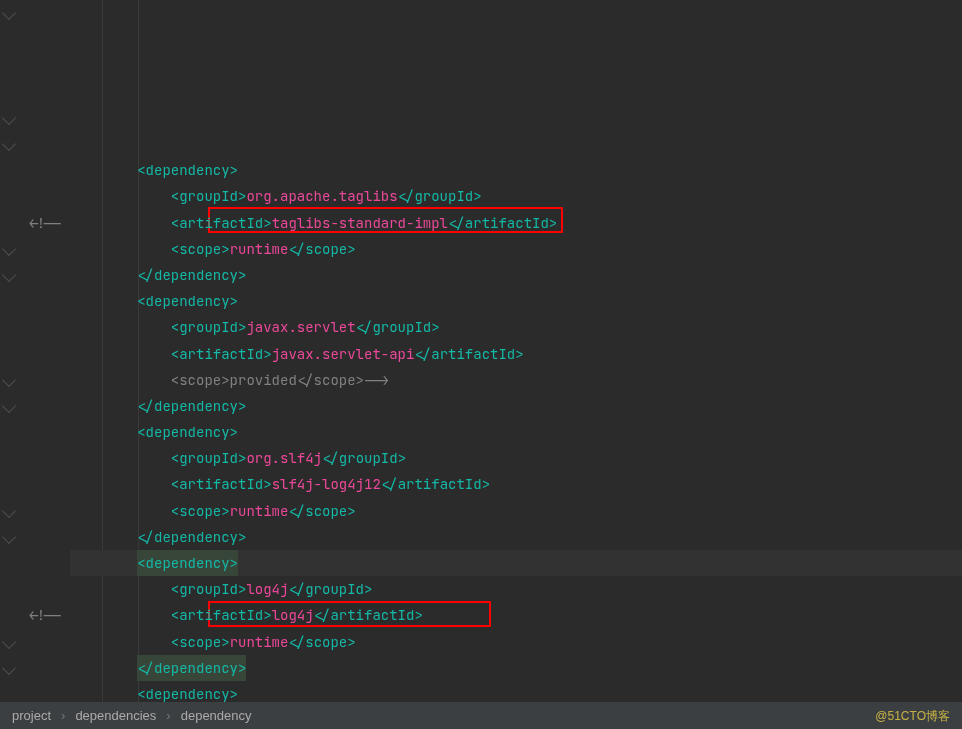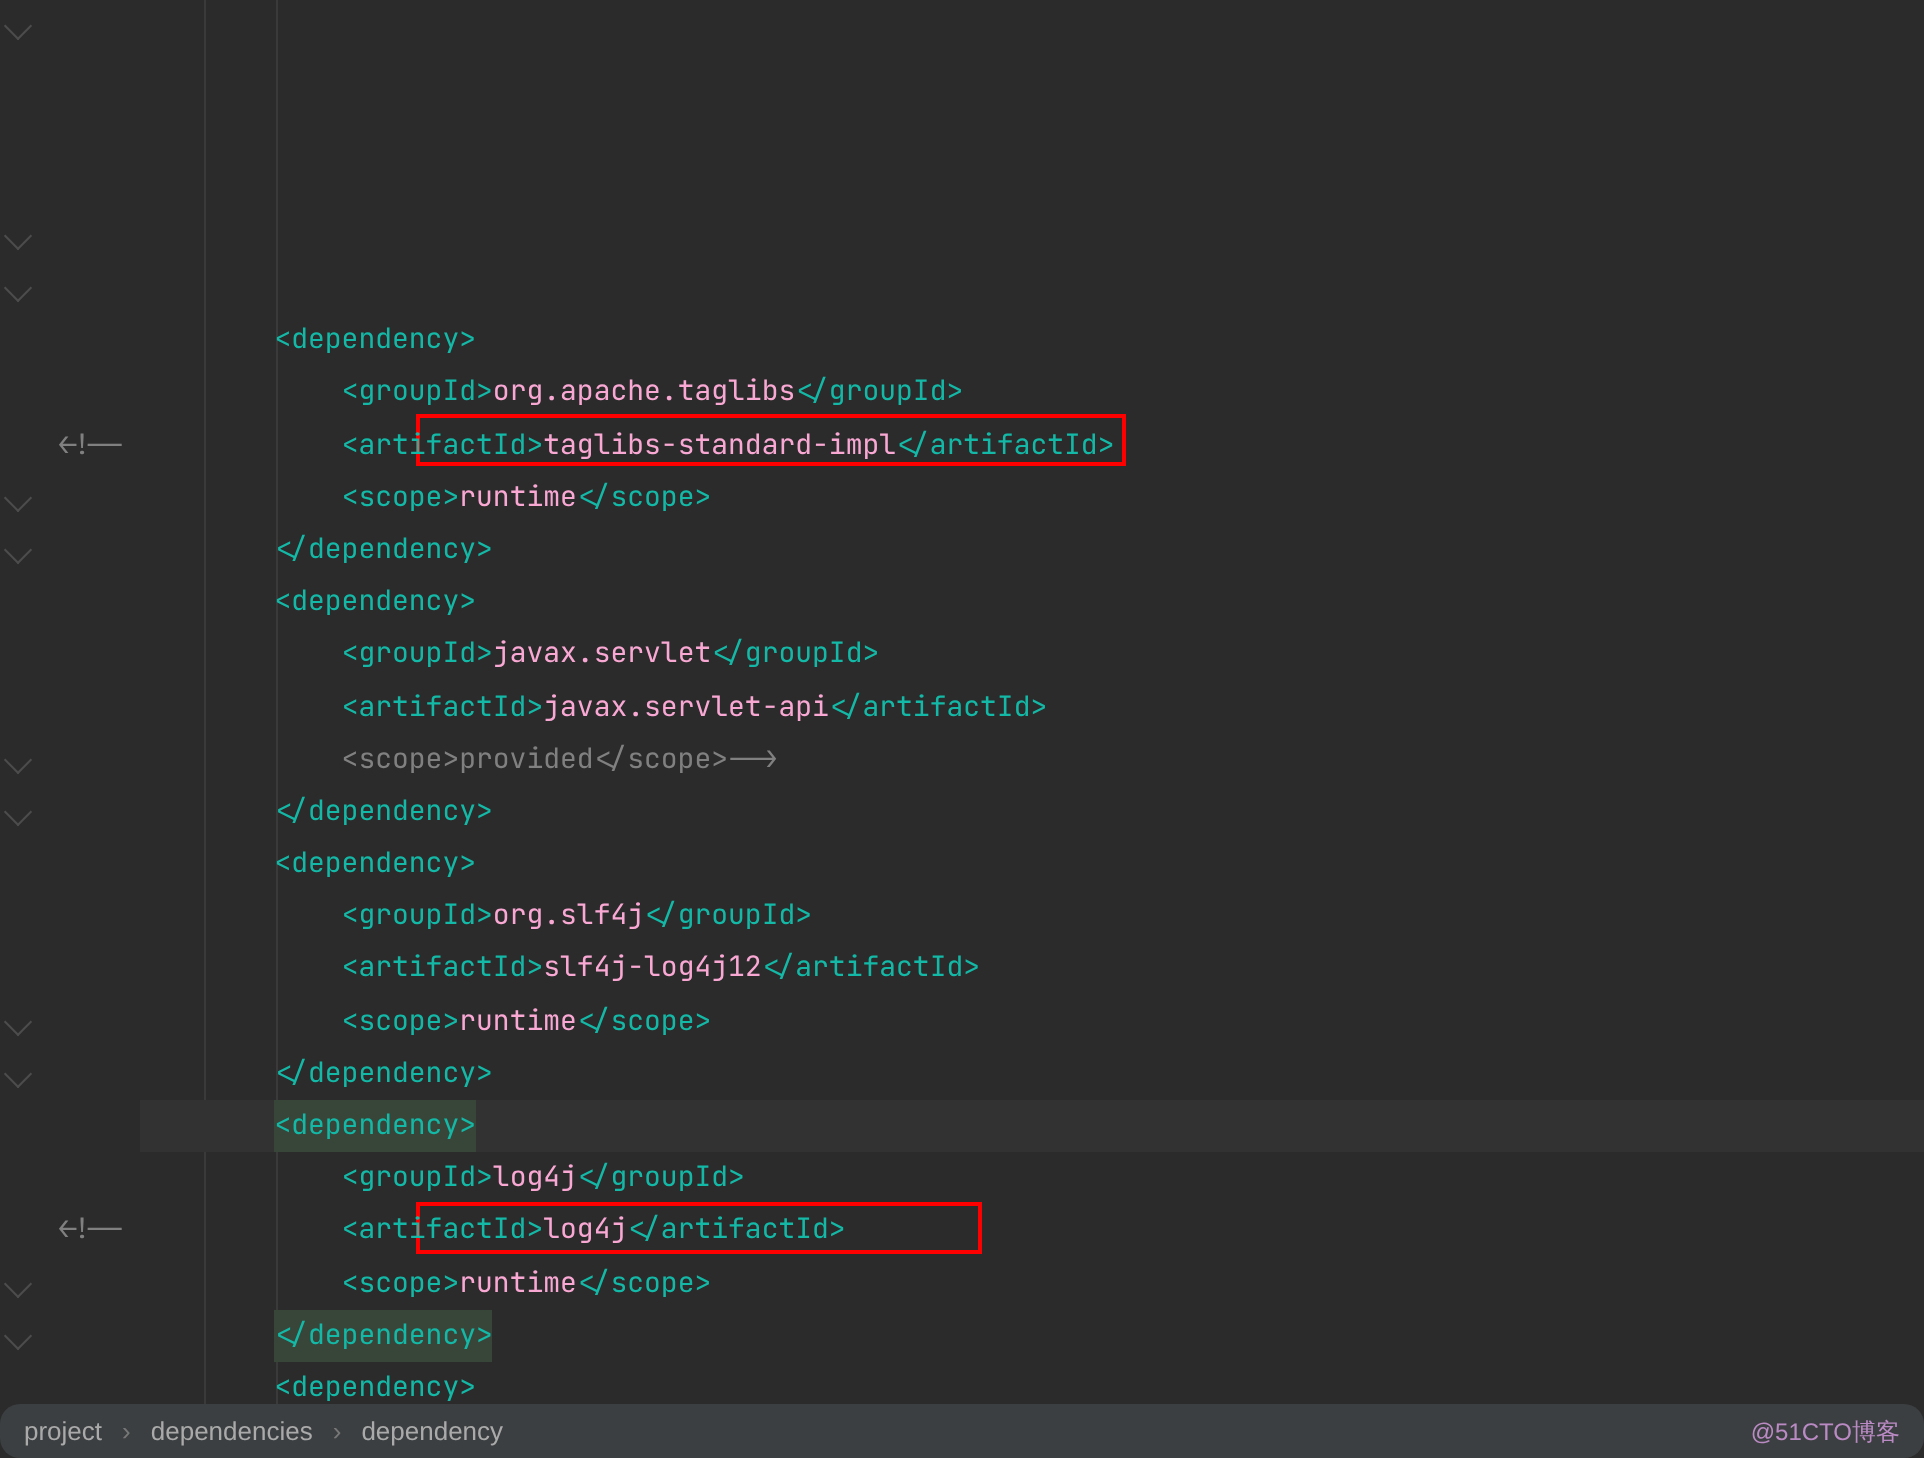--- a/index.html
+++ b/index.html
@@ -49,21 +49,21 @@
     white-space:pre;
     position:relative;
   }
   .line { height:26.2px; position:relative; }
   .hl-line { background:#323232; }
   .hl-change {
     background:#38463a;
     display:inline-block;
   }
   .t-tag   { color:#14b8a6; }
-  .t-text  { color:#f9a8d4;margin-top:26px; }
+  .t-text  { color:#ec4899;margin-top:26px; }
   .t-comment { color:#808080; }
   .indent-guide {
     position:absolute;
     top:0;
     bottom:0;
     border-left:1px solid #3a3a3a;
   }
   .redbox1 {
     position:absolute;
     border:2px solid #ff0000;
@@ -87,28 +87,27 @@
     bottom:0; left:0; right:0;
     height:27px;
     background:#3c3f41;
     color:#aaaaaa;
     display:flex;
     align-items:center;
     padding:0 12px;
     font-family:"Segoe UI",Arial,sans-serif;
     font-size:13px;
     gap:10px;
-    border-radius:10px;
   }
   .bc-sep { color:#777; }
   .watermark {
     position:absolute;
     right:12px;
     bottom:4px;
-    color:#f0abfc;
+    color:#fde047;
     font-size:12px;
     font-family:Arial,sans-serif;
     opacity:0.7;
   }
 </style>
 </head>
 <body>
 
 <div class="editor">
   <div class="gutter" id="gutter">

